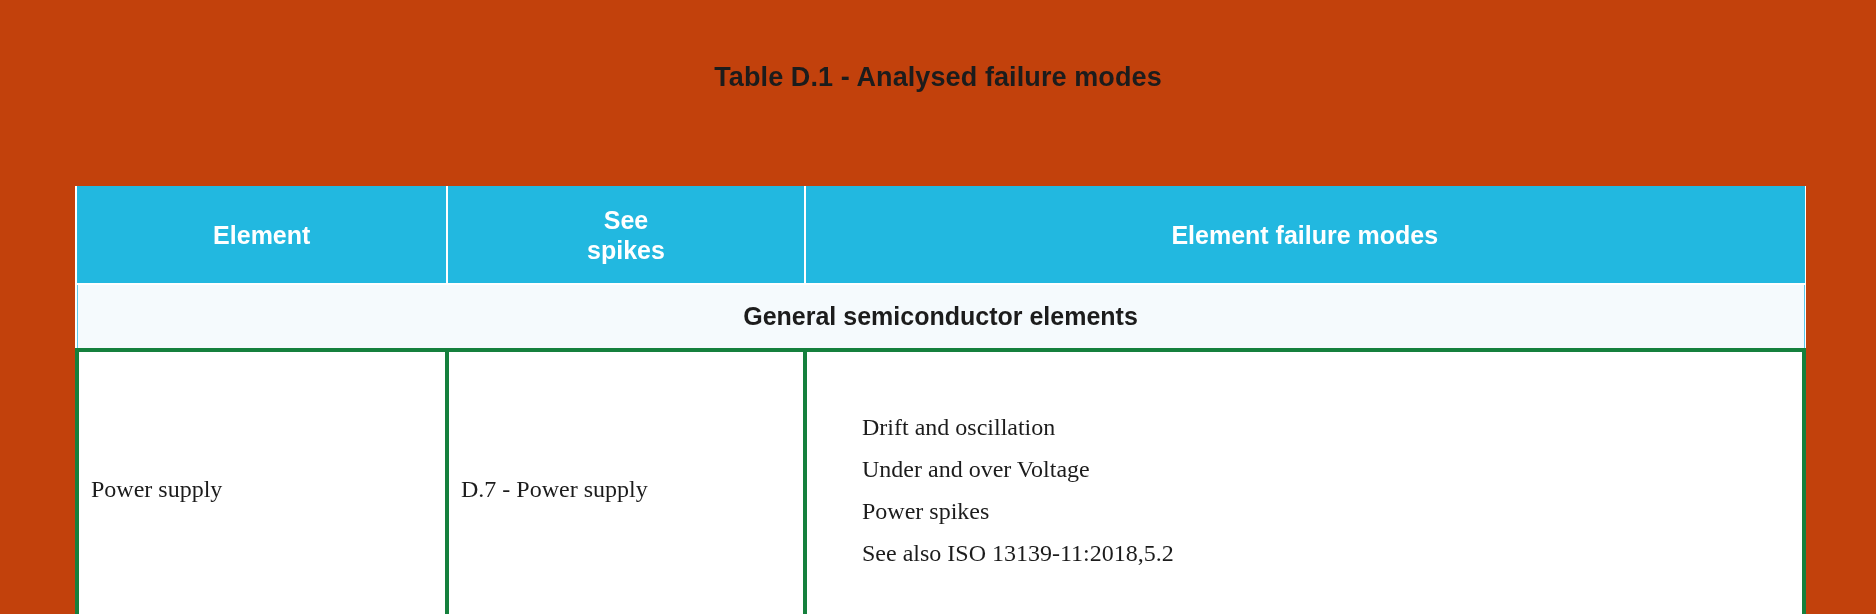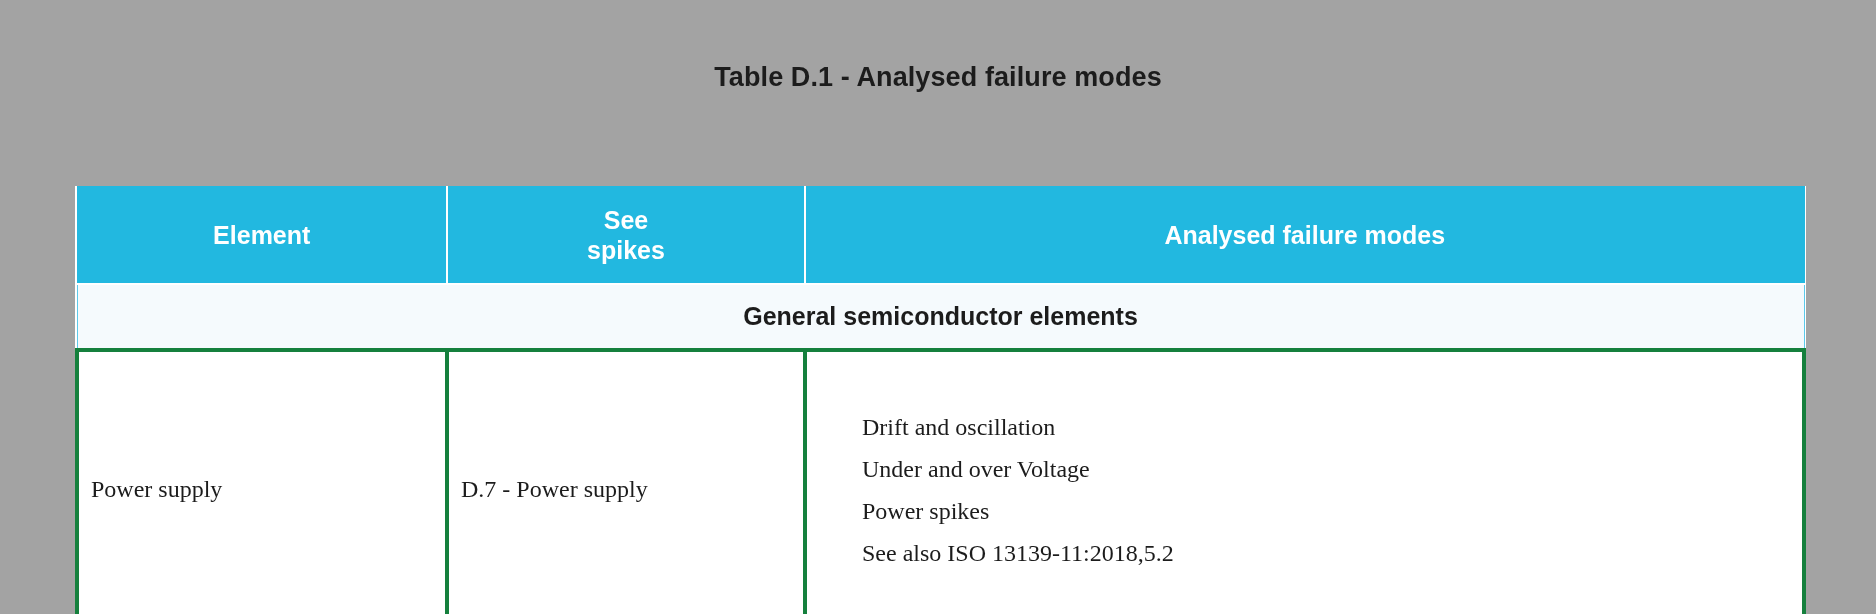--- a/index.html
+++ b/index.html
@@ -13,21 +13,21 @@
     height: 614px;
     font-family: "Liberation Sans", sans-serif;
     color: #1a1a1a;
     overflow: hidden;
   }
 
   .page {
     position: relative;
     width: 1876px;
     height: 614px;
-    background: #a3a3a3;
+    background: #c2410c;
   }
 
   
   .table-title {
     position: absolute;
     left: 0;
     top: 62px;
     width: 1876px;
     text-align: center;
     font-size: 27px;
@@ -140,21 +140,21 @@
       <thead>
         <tr class="header-row">
           <th>
             <span class="th-line">Element</span>
           </th>
           <th class="divider-left">
             <span class="th-line">See</span>
             <span class="th-line">spikes</span>
           </th>
           <th class="divider-left">
-            <span class="th-line">Analysed failure modes</span>
+            <span class="th-line">Element failure modes</span>
           </th>
         </tr>
       </thead>
       <tbody>
         <tr class="section-row">
           <td colspan="3">General semiconductor elements</td>
         </tr>
         <tr class="data-row">
           <td class="cell-element">Power supply</td>
           <td class="cell-tables">D.7 - Power supply</td>

